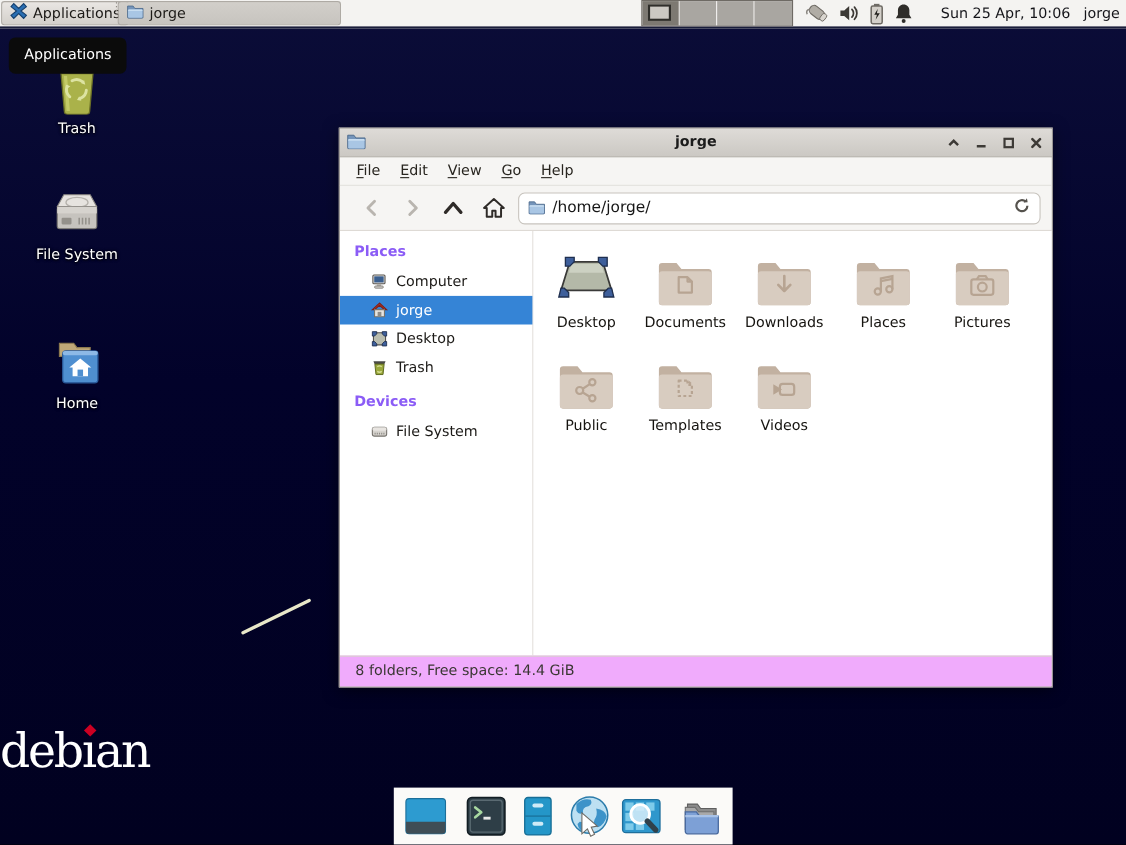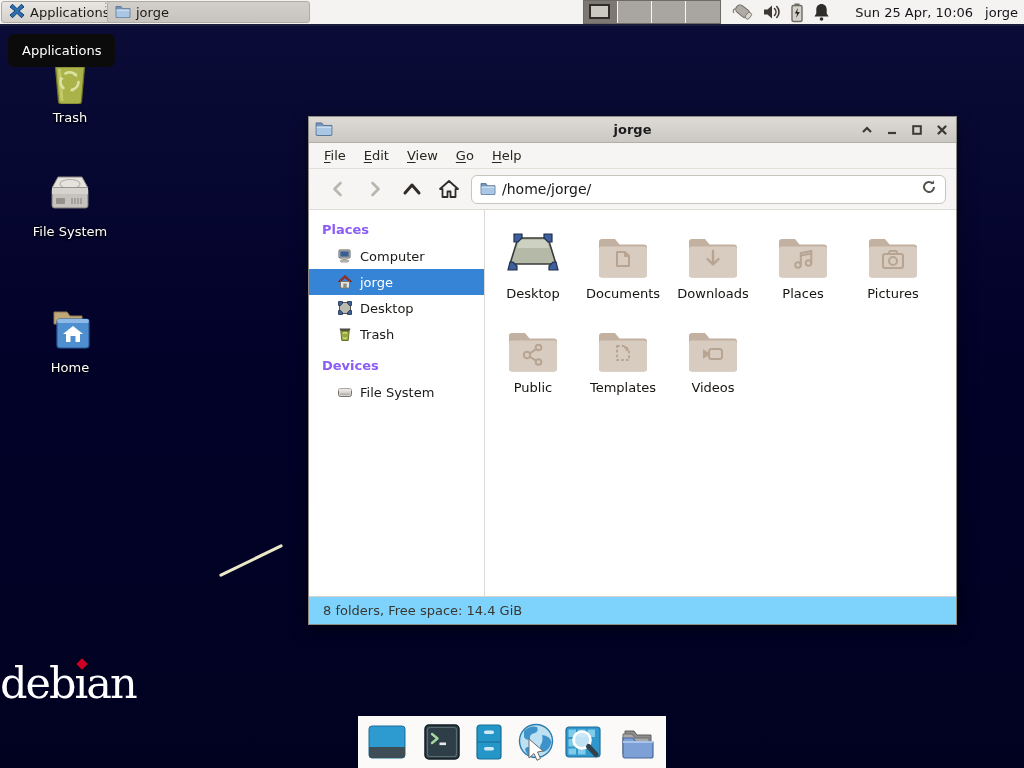--- a/index.html
+++ b/index.html
@@ -88,21 +88,21 @@
   .win-body { flex:1; display:flex; overflow:hidden; background:#fff; }
   .sidebar { width:176px; flex:0 0 176px; background:#fff; border-right:1px solid #dcd8d3; padding-top:7px; font-size:13px; }
   .side-header { font-weight:bold; color:#8b5cf6; padding:5px 13px 6px; }
   .side-item { height:26px; display:flex; align-items:center; gap:7px; padding-left:27px; color:#1c1a17; }
   .side-item.selected { background:var(--selection-blue,#3584d6); color:#fff; }
   .side-item .si-icon { width:17px; display:flex; justify-content:center; }
   .main-area { flex:1; background:#fff; padding:12px 0 0 3px; display:flex; flex-wrap:wrap; align-content:flex-start; }
   .file-cell { width:90px; height:94px; display:flex; flex-direction:column; align-items:center; }
   .file-cell .fc-icon { height:56px; display:flex; align-items:flex-end; }
   .file-cell .fc-label { margin-top:8px; font-size:13px; color:#161410; }
-  .statusbar { height:28px; flex:0 0 28px; background:#7dd3fc; border-top:1px solid #d7d3ce;
+  .statusbar { height:28px; flex:0 0 28px; background:#f0abfc; border-top:1px solid #d7d3ce;
     font-size:13px; color:#3a3733; display:flex; align-items:center; padding-left:14px; }
   
   .dock { position:absolute; left:358px; top:716px; width:308px; height:52px;
     background:var(--dock-bg,#fbfaf8); display:flex; align-items:center; padding:0 5px; z-index:5; }
   .dock-item { width:42px; height:42px; margin:0 2.5px; display:flex; align-items:center; justify-content:center; }
   .dock-sep { width:2px; height:44px; background:#b5b1ab; margin:0 4px; }
 </style>
 </head>
 <body>
 

